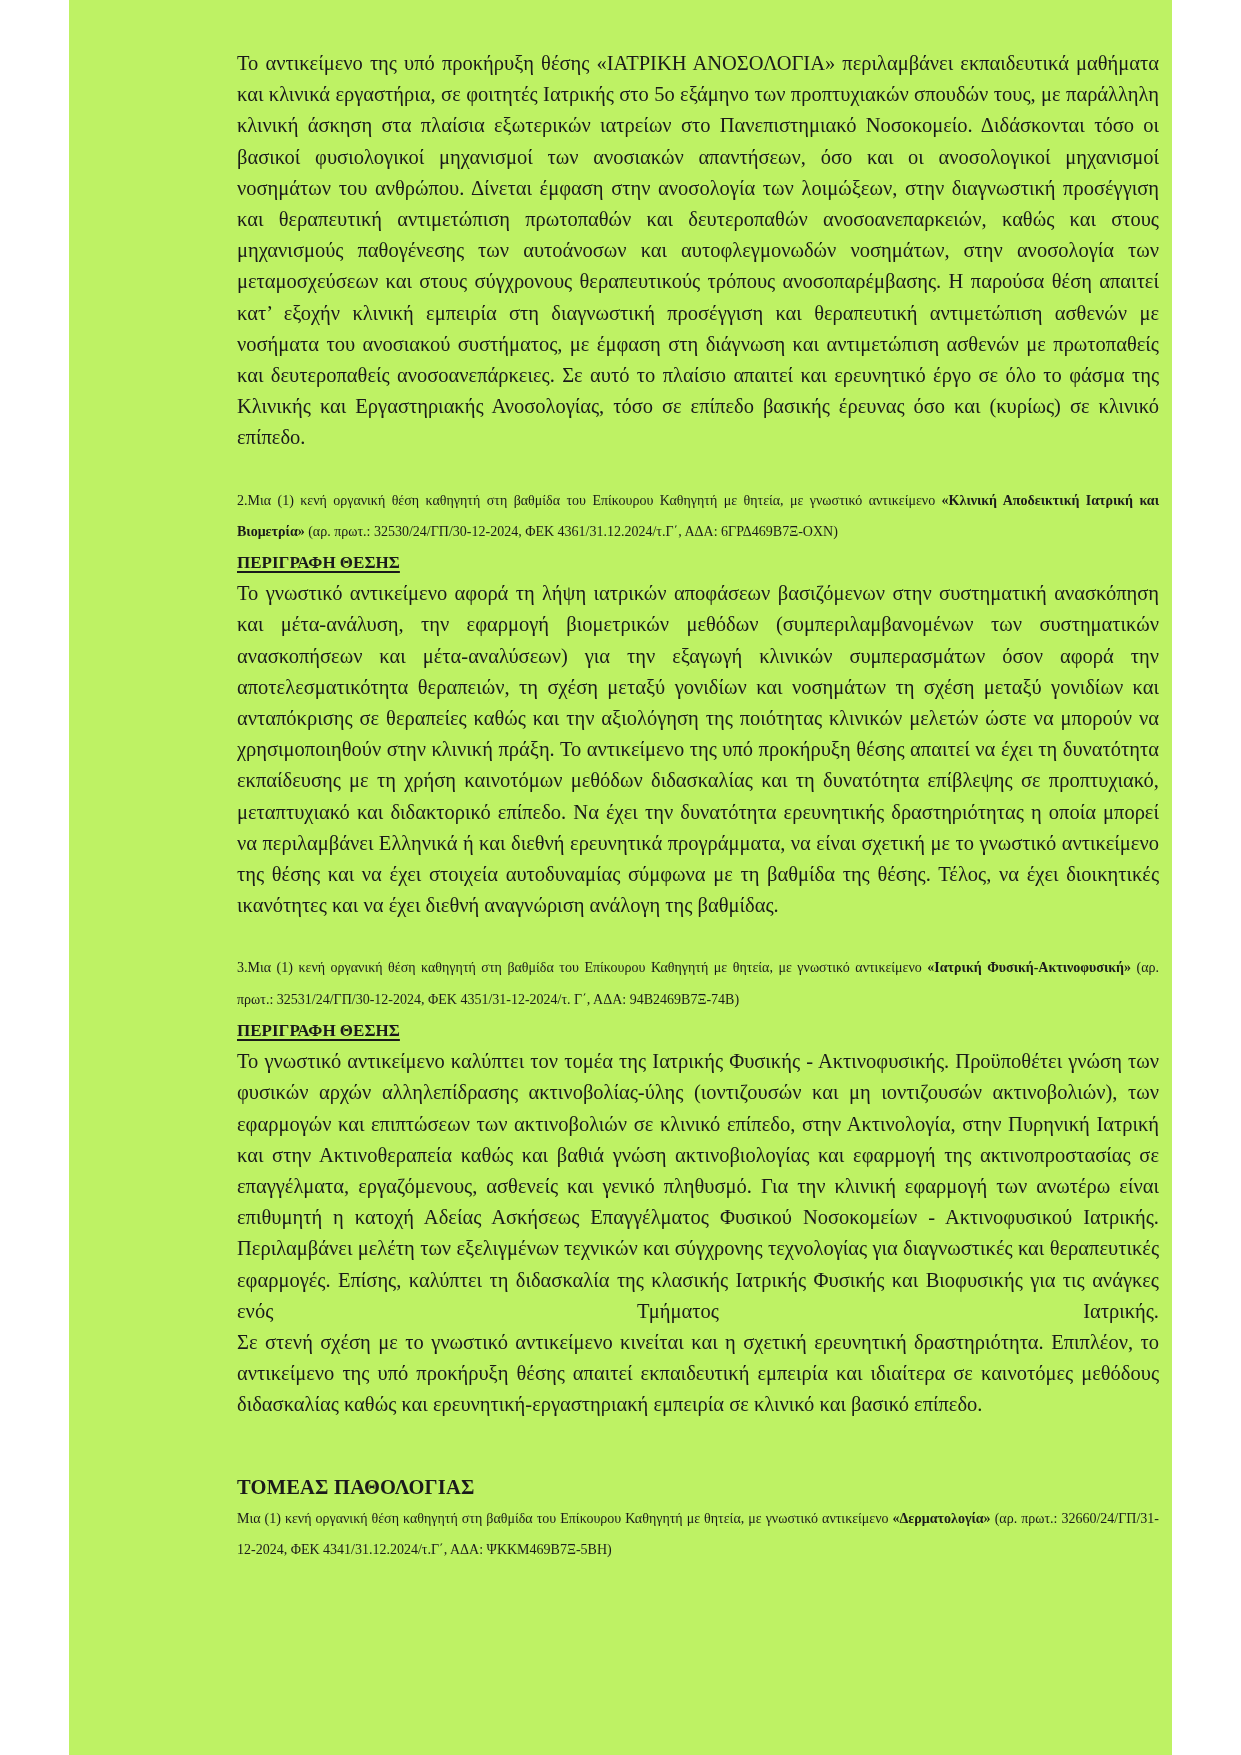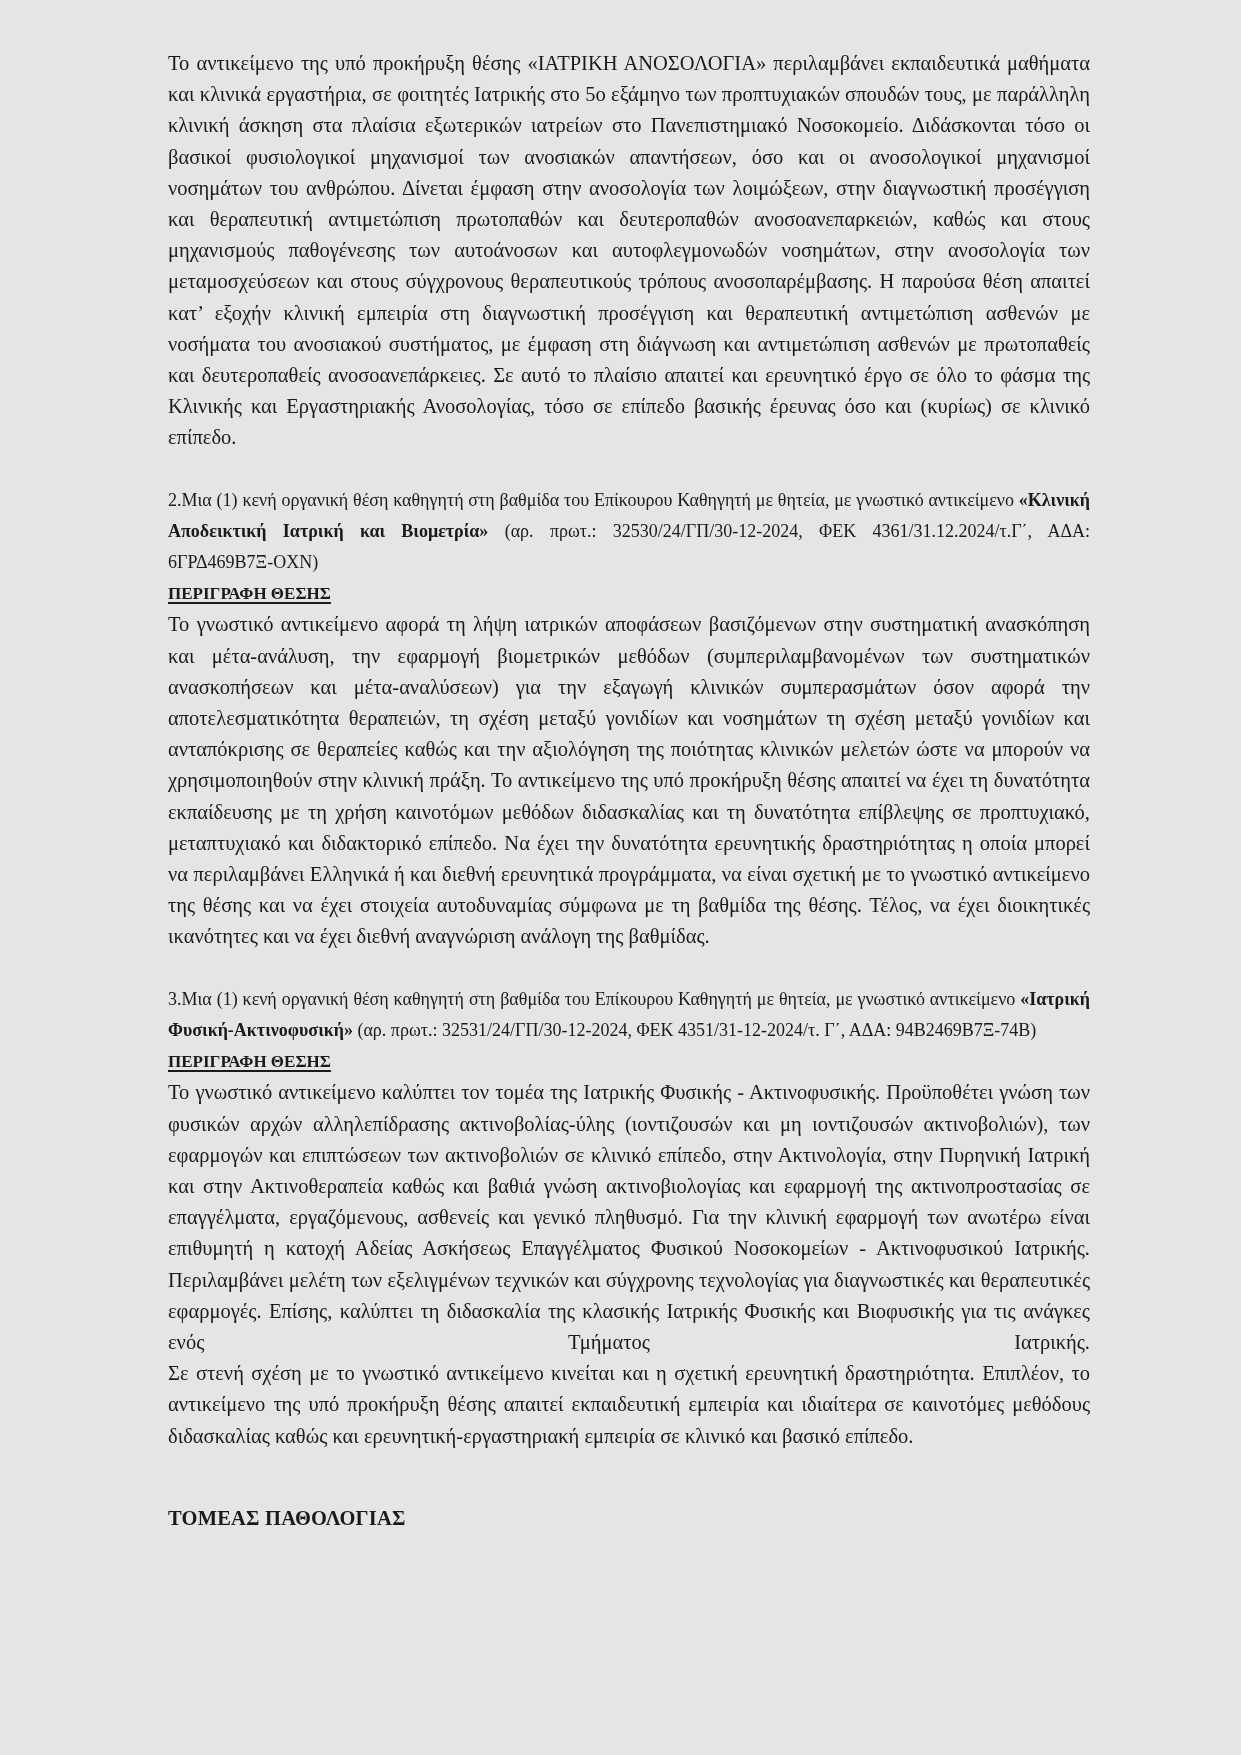--- a/index.html
+++ b/index.html
@@ -7,24 +7,24 @@
     margin: 0;
     padding: 0;
     background: #ffffff;
   }
   body {
     font-family: "Liberation Serif", "DejaVu Serif", serif;
     color: #1a1a1a;
   }
   .page {
     position: relative;
-    width: 1241px;
+    width: 1103px;
     height: 1755px;
     margin: 0 auto;
-    background: #e5e5e5;
+    background: #bef264;
     overflow: hidden;
     box-sizing: border-box;
   }
   .content {
     position: absolute;
     left: 168px;
     top: 48px;
     width: 922px;
   }
   p.body-par {
@@ -33,21 +33,21 @@
     line-height: 31.2px;
     text-align: justify;
     text-justify: inter-word;
     text-indent: 0;
     hyphens: none;
   }
   .gap-lg { height: 31px; }
   .gap-md { height: 20px; }
   .item-head {
     margin: 0;
-    font-size: 18px;
+    font-size: 14px;
     line-height: 31.2px;
     text-align: justify;
   }
   .bold {
     font-weight: bold;
   }
   .apella-line {
     margin: 0;
     font-size: 20.5px;
     line-height: 31.2px;
@@ -106,18 +106,19 @@
     <div class="desc-head-wrap"><span class="desc-head">ΠΕΡΙΓΡΑΦΗ ΘΕΣΗΣ</span></div>
 
     <p class="body-par justify-all">Το γνωστικό αντικείμενο καλύπτει τον τομέα της Ιατρικής Φυσικής - Ακτινοφυσικής. Προϋποθέτει γνώση των φυσικών αρχών αλληλεπίδρασης ακτινοβολίας-ύλης (ιοντιζουσών και μη ιοντιζουσών ακτινοβολιών), των εφαρμογών και επιπτώσεων των ακτινοβολιών σε κλινικό επίπεδο, στην Ακτινολογία, στην Πυρηνική Ιατρική και στην Ακτινοθεραπεία καθώς και βαθιά γνώση ακτινοβιολογίας και εφαρμογή της ακτινοπροστασίας σε επαγγέλματα, εργαζόμενους, ασθενείς και γενικό πληθυσμό. Για την κλινική εφαρμογή των ανωτέρω είναι επιθυμητή η κατοχή Αδείας Ασκήσεως Επαγγέλματος Φυσικού Νοσοκομείων - Ακτινοφυσικού Ιατρικής. Περιλαμβάνει μελέτη των εξελιγμένων τεχνικών και σύγχρονης τεχνολογίας για διαγνωστικές και θεραπευτικές εφαρμογές. Επίσης, καλύπτει τη διδασκαλία της κλασικής Ιατρικής Φυσικής και Βιοφυσικής για τις ανάγκες ενός Τμήματος Ιατρικής.</p>
     <p class="body-par">Σε στενή σχέση με το γνωστικό αντικείμενο κινείται και η σχετική ερευνητική δραστηριότητα. Επιπλέον, το αντικείμενο της υπό προκήρυξη θέσης απαιτεί εκπαιδευτική εμπειρία και ιδιαίτερα σε καινοτόμες μεθόδους διδασκαλίας καθώς και ερευνητική-εργαστηριακή εμπειρία σε κλινικό και βασικό επίπεδο.</p>
 
     <div class="gap-lg"></div>
     <div class="gap-md"></div>
 
     <p class="section-head">ΤΟΜΕΑΣ ΠΑΘΟΛΟΓΙΑΣ</p>
 
+    <p class="item-head"><span>Μια (1) κενή οργανική θέση καθηγητή στη βαθμίδα του Επίκουρου Καθηγητή με θητεία, με γνωστικό αντικείμενο </span><span class="bold">«Δερματολογία»</span><span> (αρ. πρωτ.: 32660/24/ΓΠ/31-12-2024, ΦΕΚ 4341/31.12.2024/τ.Γ΄, ΑΔΑ: ΨΚΚΜ469Β7Ξ-5ΒΗ)</span></p>
 
 
     <div class="gap-lg"></div>
 
   </div>
 </div>
 
 </body></html>

